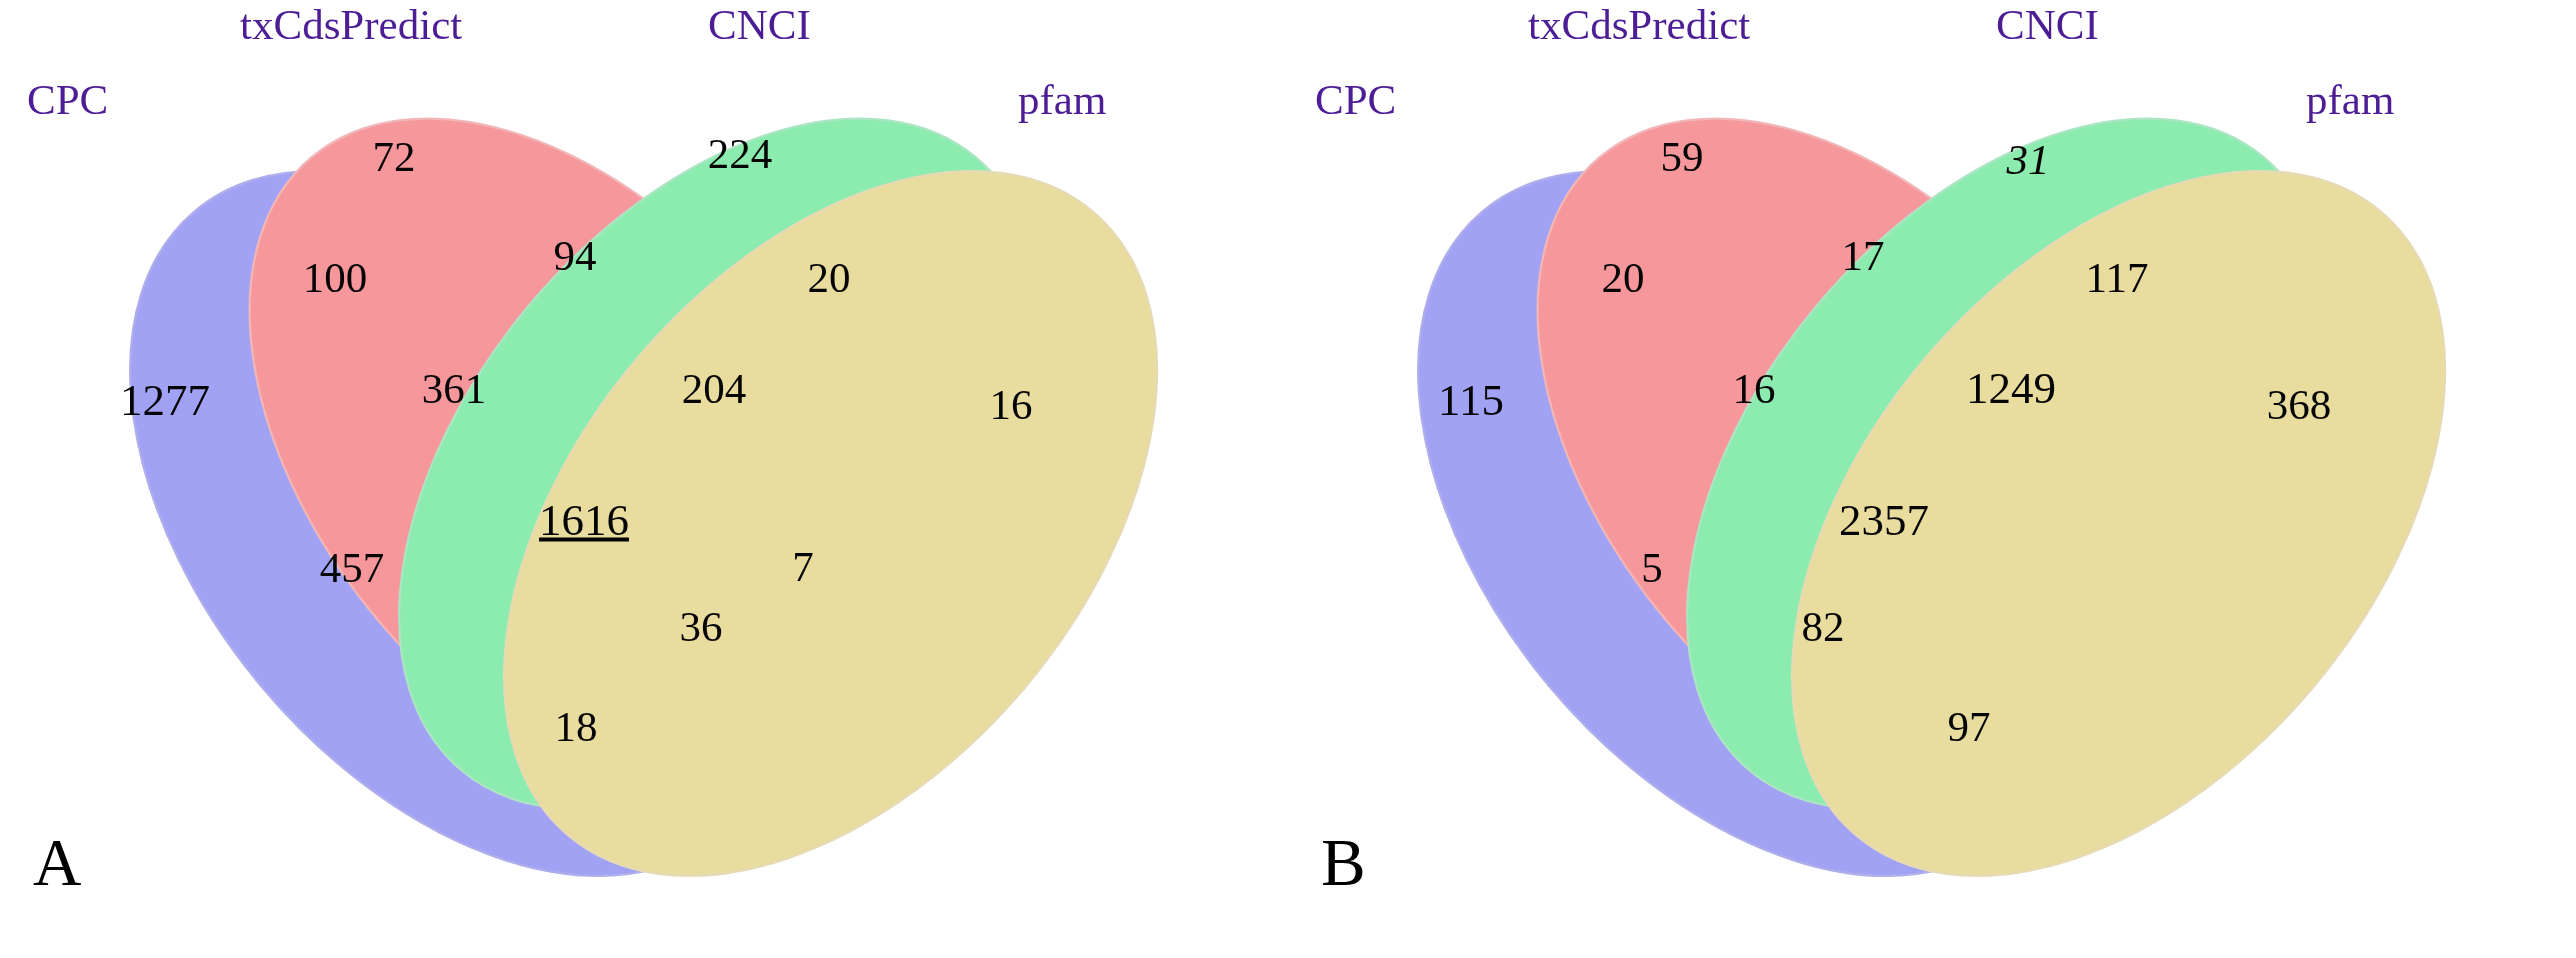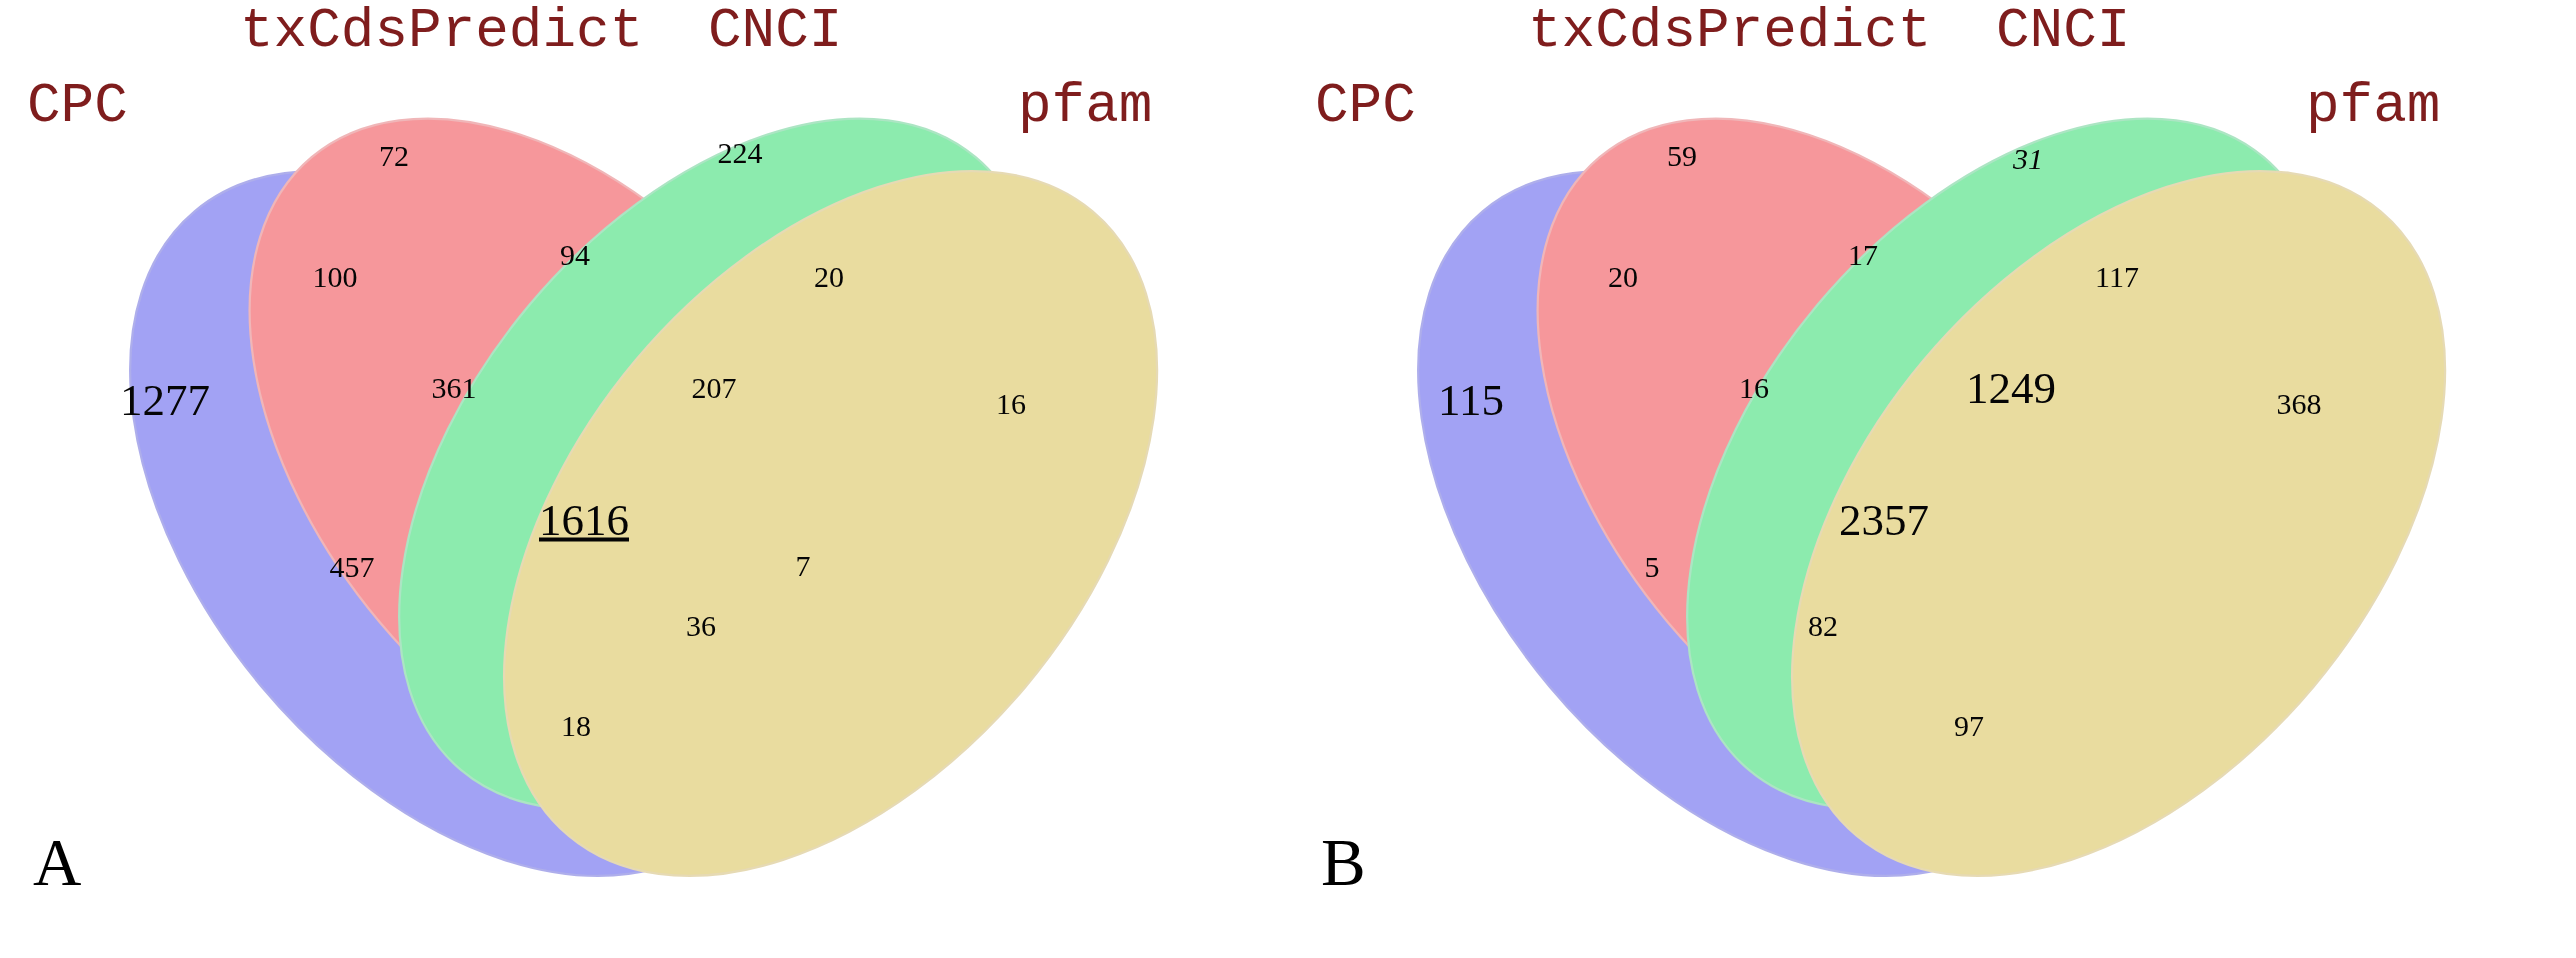--- a/index.html
+++ b/index.html
@@ -7,32 +7,32 @@
     width:2576px;height:958px;
     font-family:"Liberation Serif","DejaVu Serif",serif;
     overflow:hidden;
   }
   #stage{position:relative;width:2576px;height:958px;background:#fff;}
   .panel{position:absolute;top:0;height:958px;width:1288px;}
   #panel-a{left:0;}
   #panel-b{left:1288px;}
   .venn-svg{position:absolute;left:0;top:0;width:1288px;height:958px;}
   .setlabel{
-    position:absolute;color:#7f1d1d;white-space:nowrap;
-    font-size:56px;line-height:1;
-    font-family:Liberation Mono, monospace;
+    position:absolute;color:#4c1d95;white-space:nowrap;
+    font-size:43px;line-height:1;
+    font-family:Liberation Serif, serif;
   }
   .panel-letter{
     position:absolute;color:#000;white-space:nowrap;
     font-size:67px;line-height:1;
     font-family:"Liberation Serif","DejaVu Serif",serif;
   }
   .count{
     position:absolute;color:#050505;white-space:nowrap;
-    font-size:30px;line-height:1;
+    font-size:43px;line-height:1;
     transform:translate(-50%,-50%);
     font-family:"Liberation Serif","DejaVu Serif",serif;
   }
   .count.big{font-size:45px;}
 </style>
 </head>
 <body>
 
 <div id="stage">
 
@@ -54,21 +54,21 @@
     <div class="count big" style="left: 165px; top: 400px; text-align: right;">1277</div>
     <div class="count" style="left: 394px; top: 156px;">72</div>
     <div class="count" style="left: 740px; top: 153px;">224</div>
     <div class="count" style="left: 1011px; top: 404px;">16</div>
 
     <div class="count" style="left: 335px; top: 277px;">100</div>
     <div class="count" style="left: 575px; top: 255px;">94</div>
     <div class="count" style="left: 829px; top: 277px;">20</div>
 
     <div class="count" style="left: 454px; top: 388px;">361</div>
-    <div class="count" style="left: 714px; top: 388px;">207</div>
+    <div class="count" style="left: 714px; top: 388px;">204</div>
 
     <div class="count" style="left: 352px; top: 567px;">457</div>
     <div class="count big" style="left: 584px; top: 520px; text-decoration: underline;">1616</div>
     <div class="count" style="left: 803px; top: 566px;">7</div>
     <div class="count" style="left: 678px; top: 626px; margin-left: 23px;">36</div>
     <div class="count" style="left: 576px; top: 726px;">18</div>
 
     <div class="panel-letter" style="left: 33px; top: 829px;">A</div>
   </div>
 

